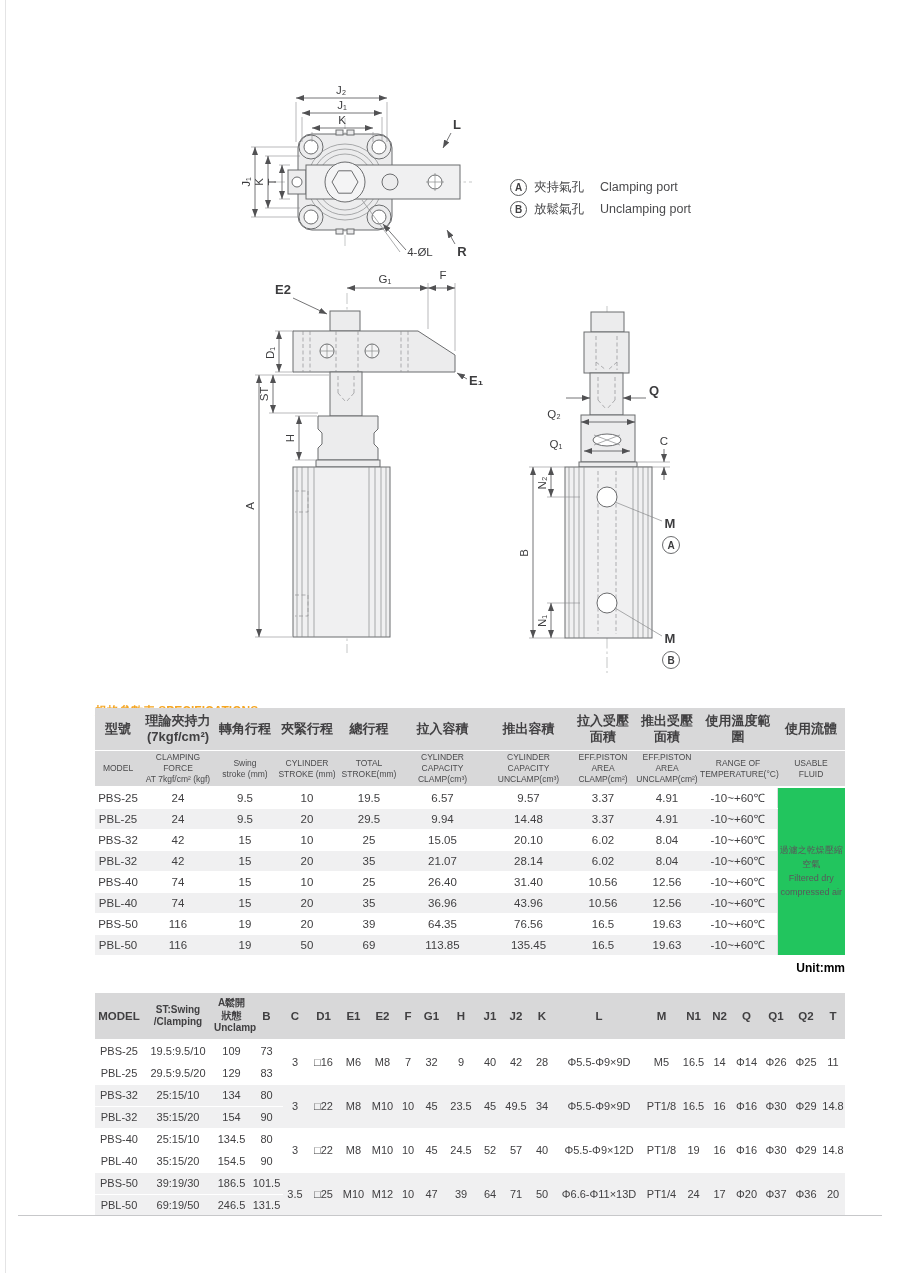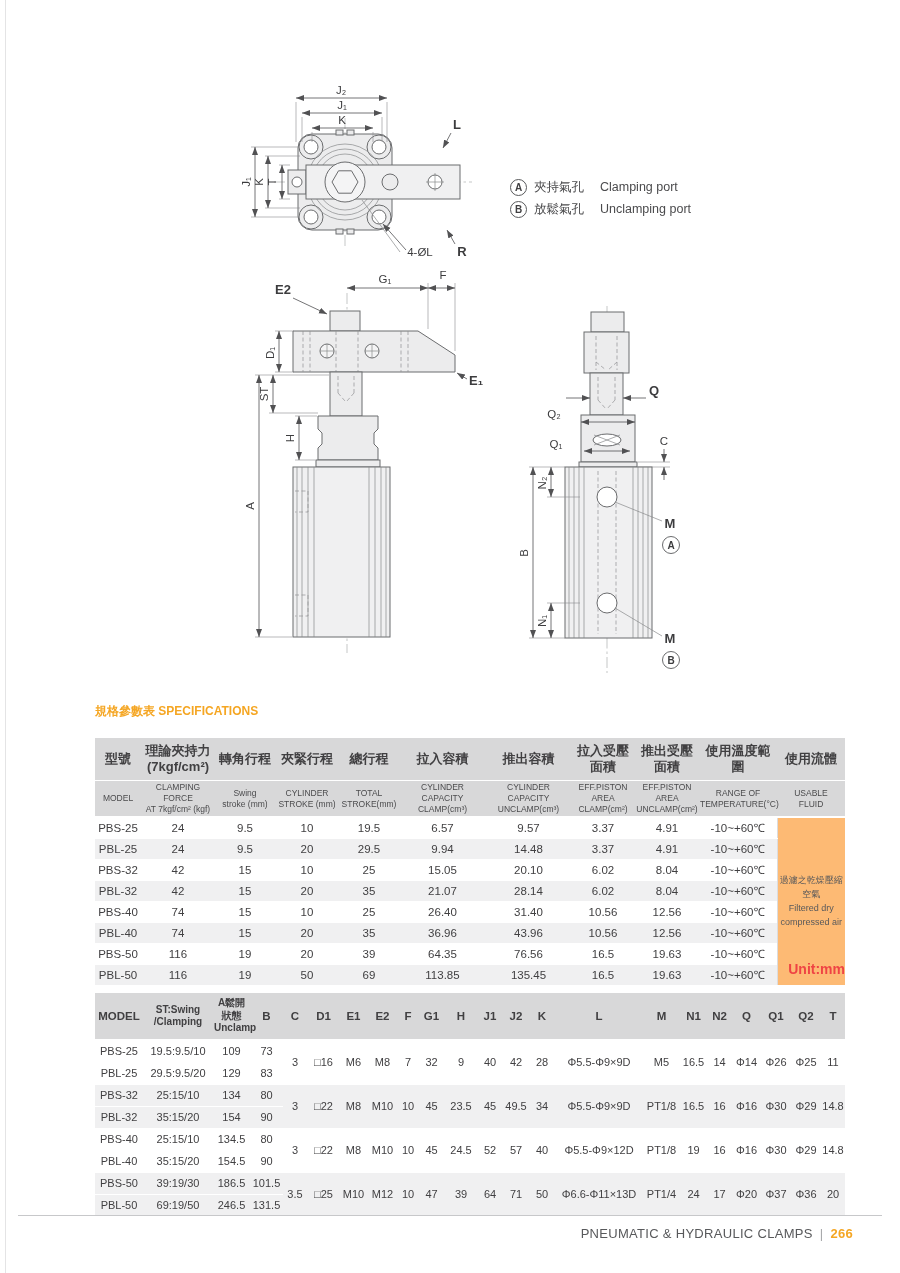--- a/index.html
+++ b/index.html
@@ -27,34 +27,34 @@
 
   .legend{position:absolute;left:510px;top:176px;font-size:12.5px;color:#4B4B4D;}
   .legend-row{display:flex;align-items:center;height:22px;}
   .badge{display:inline-block;width:15px;height:15px;border:1.2px solid #58595B;border-radius:50%;
          font-size:10px;font-weight:bold;line-height:15px;text-align:center;margin-right:7px;color:#414042;}
   .legend .zh{margin-right:16px;}
 
   
   .sec-title{position:absolute;left:95px;top:703px;font-size:12px;font-weight:600;color:#F5A623;}
   .unit{position:absolute;left:95px;top:961px;width:750px;text-align:right;
-        color:#ef4444;font-size:14px;font-weight:600;}
+        color:#000000;font-size:12px;font-weight:600;}
 
   
   table{position:absolute;left:95px;border-collapse:collapse;table-layout:fixed;width:750px;
         text-align:center;color:#414042;}
   thead th{background:#D8D8D9;vertical-align:middle;white-space:pre-line;}
   tbody td{white-space:pre-line;vertical-align:middle;border-bottom:1px solid #fff;}
   tr.alt td{background:#F0F0F1;}
 
-  #spec-table{top:738px;}
+  #spec-table{top:708px;}
   #spec-table tr.zh th{font-size:13px;font-weight:600;height:40px;line-height:1.25;border-bottom:1px solid #fff;}
   #spec-table tr.en th{font-size:8.5px;font-weight:400;height:31px;line-height:1.3;color:#4B4B4D;border-bottom:2px solid #fff;}
   #spec-table tbody td{font-size:11.5px;height:18px;line-height:1.1;}
-  #spec-table td.fluid{background:#fdba74;border-left:1px solid #DCDCDD;font-size:9px;line-height:1.55;color:#58595B;}
+  #spec-table td.fluid{background:#22c55e;border-left:1px solid #DCDCDD;font-size:9px;line-height:1.55;color:#58595B;}
 
   #dim-table{top:993px;}
   #dim-table thead th{font-size:11.5px;font-weight:700;height:44px;line-height:1.25;border-bottom:2px solid #fff;}
   #dim-table thead th.small{font-size:10px;}
   #dim-table tbody td{font-size:11px;height:19px;line-height:1.1;}
 
   
   .footer-rule{position:absolute;left:18px;top:1215px;width:864px;border-top:1px solid #C7C8CA;}
   .footer{position:absolute;left:95px;top:1226px;width:758px;text-align:right;
           font-size:13px;color:#58595B;letter-spacing:.3px;}
@@ -648,16 +648,13 @@
         <tr class="alt">
           <td>PBL-50</td>
           <td>69:19/50</td>
           <td>246.5</td>
           <td>131.5</td>
         </tr>
       </tbody>
   </table>
 
   <div class="footer-rule"></div>
-  <div class="footer">
-    <span>PNEUMATIC &amp; HYDRAULIC CLAMPS</span><span class="sep">|</span><span class="pg">266</span>
-  </div>
 </div>
 
 </body></html>

